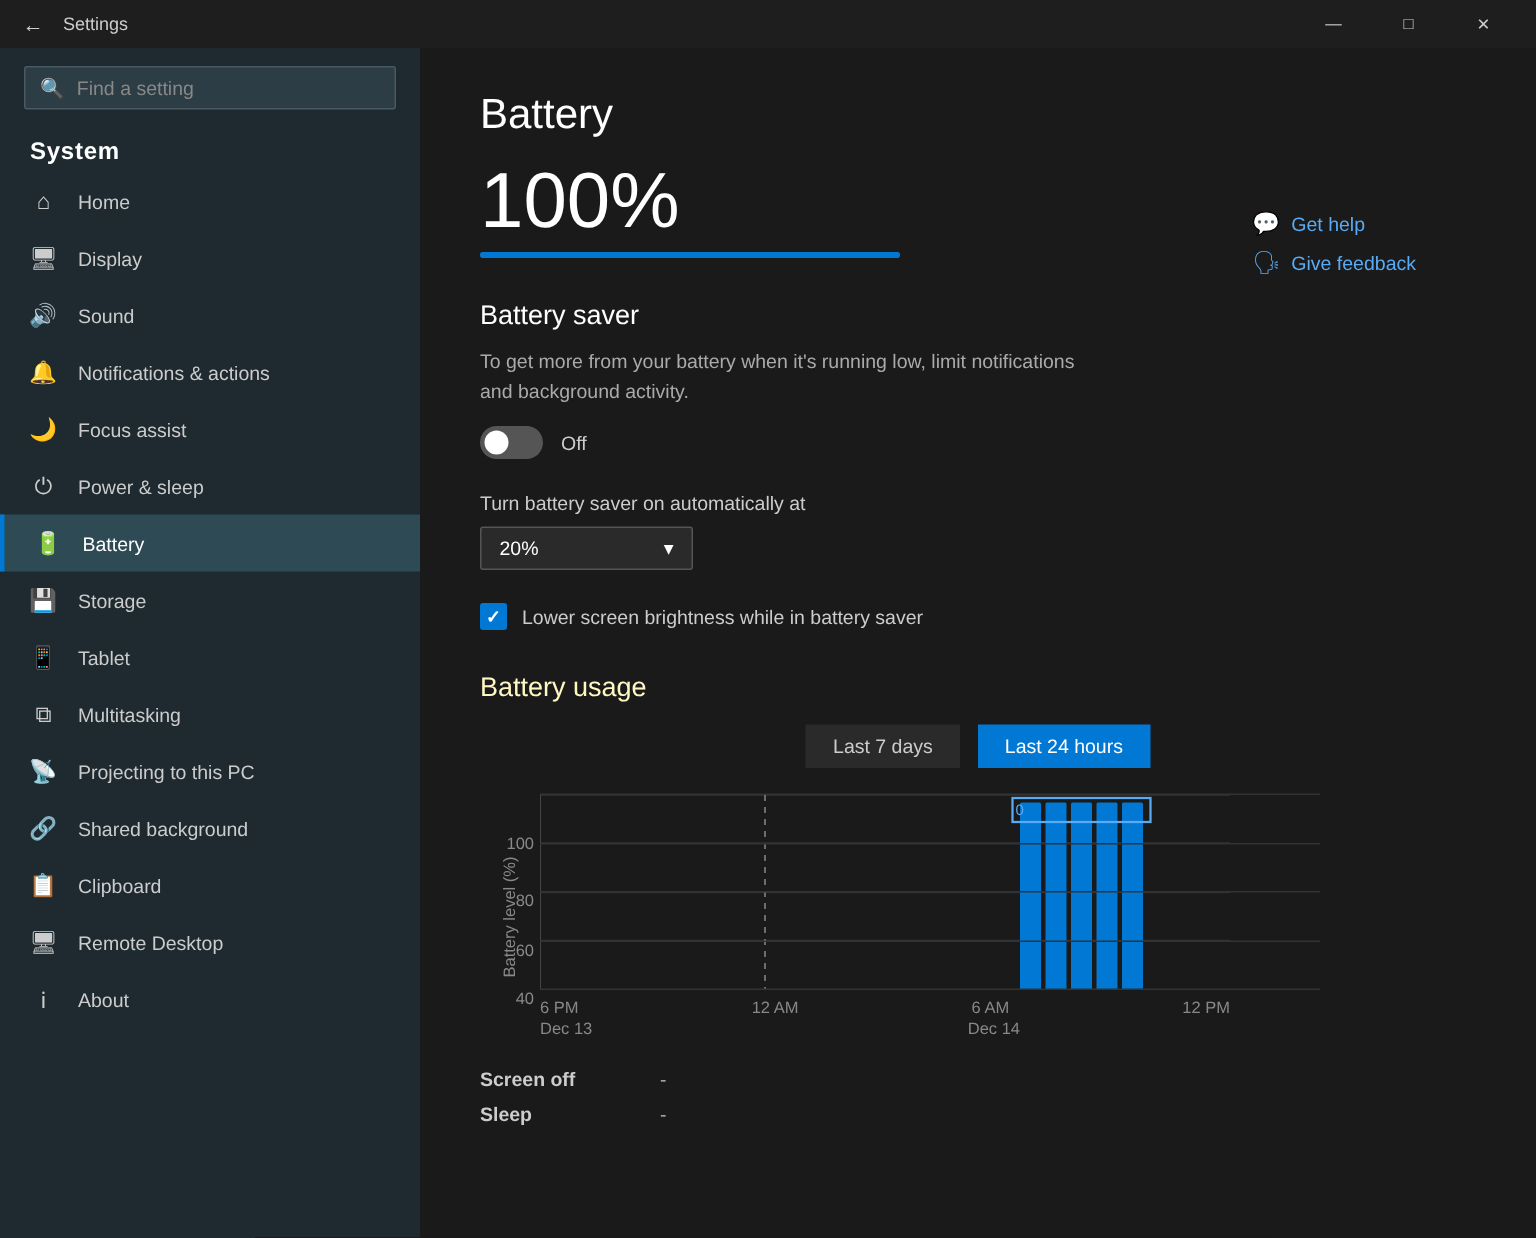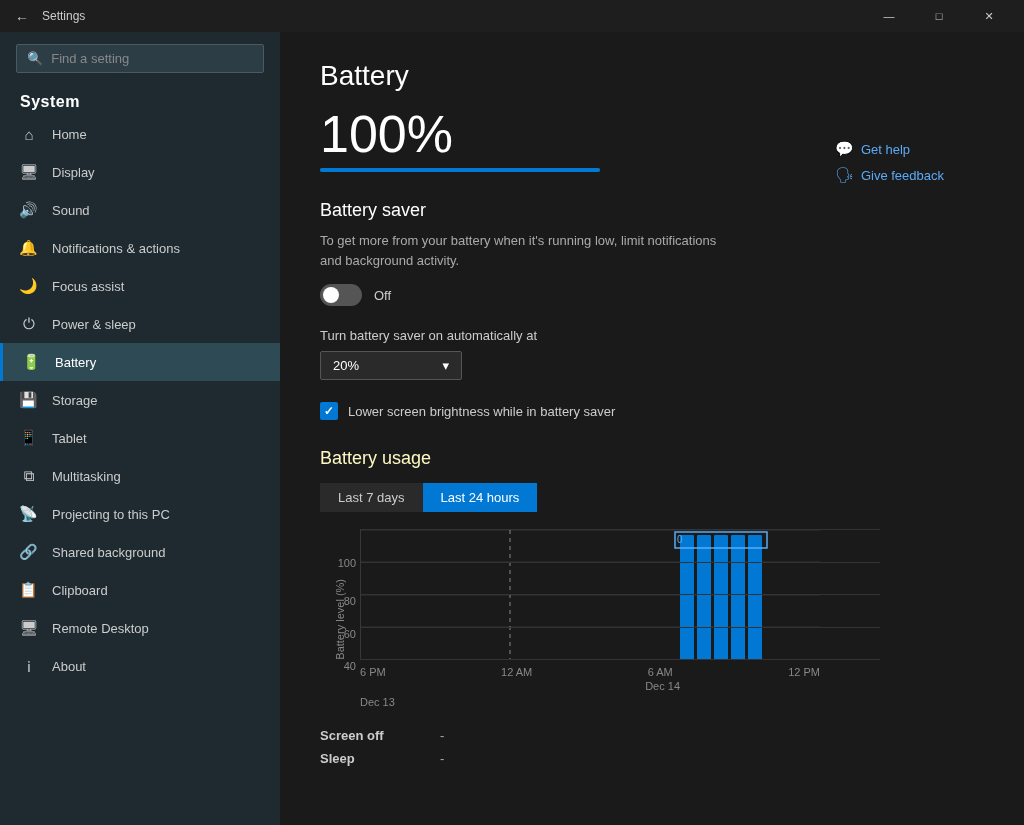--- a/index.html
+++ b/index.html
@@ -241,21 +241,21 @@
       display: flex;
       align-items: center;
       justify-content: center;
       flex-shrink: 0;
       cursor: pointer;
     }
     .checkbox-label { font-size: 13px; color: #ccc; }
 
     
     .usage-title { font-size: 18px; font-weight: 400; color: #fef9c3; margin-bottom: 14px; }
-    .tab-row { display: flex; gap: 0; margin-bottom: 18px; }
+    .tab-row { display: flex; gap: 12px; margin-bottom: 18px; justify-content: center; }
     .tab-btn {
       padding: 7px 18px;
       font-size: 13px;
       cursor: pointer;
       border: none;
       color: #ccc;
       background: #2a2a2a;
     }
     .tab-btn.active { background: #0078d4; color: #fff; }
 
@@ -509,21 +509,21 @@
             </div>
 
             <div style="display:flex;justify-content:space-between;padding:4px 0 0 0;width:460px;margin-top:2px;">
               <span style="font-size:11px;color:#888;">6 PM</span>
               <span style="font-size:11px;color:#888;">12 AM</span>
               <span style="font-size:11px;color:#888;">6 AM</span>
               <span style="font-size:11px;color:#888;">12 PM</span>
             </div>
 
             <div style="display:flex;justify-content:space-between;padding:2px 0 0 0;width:320px;">
-              <span style="font-size:11px;color:#888;margin-top:16px;">Dec 13</span>
+              <span style="font-size:11px;color:#888;">Dec 13</span>
               <span style="font-size:11px;color:#888;margin-left:80px;">Dec 14</span>
             </div>
           </div>
         </div>
       </div>
 
       <div class="summary-table">
         <div class="summary-row">
           <span class="summary-key">Screen off</span>
           <span class="summary-val">-</span>

